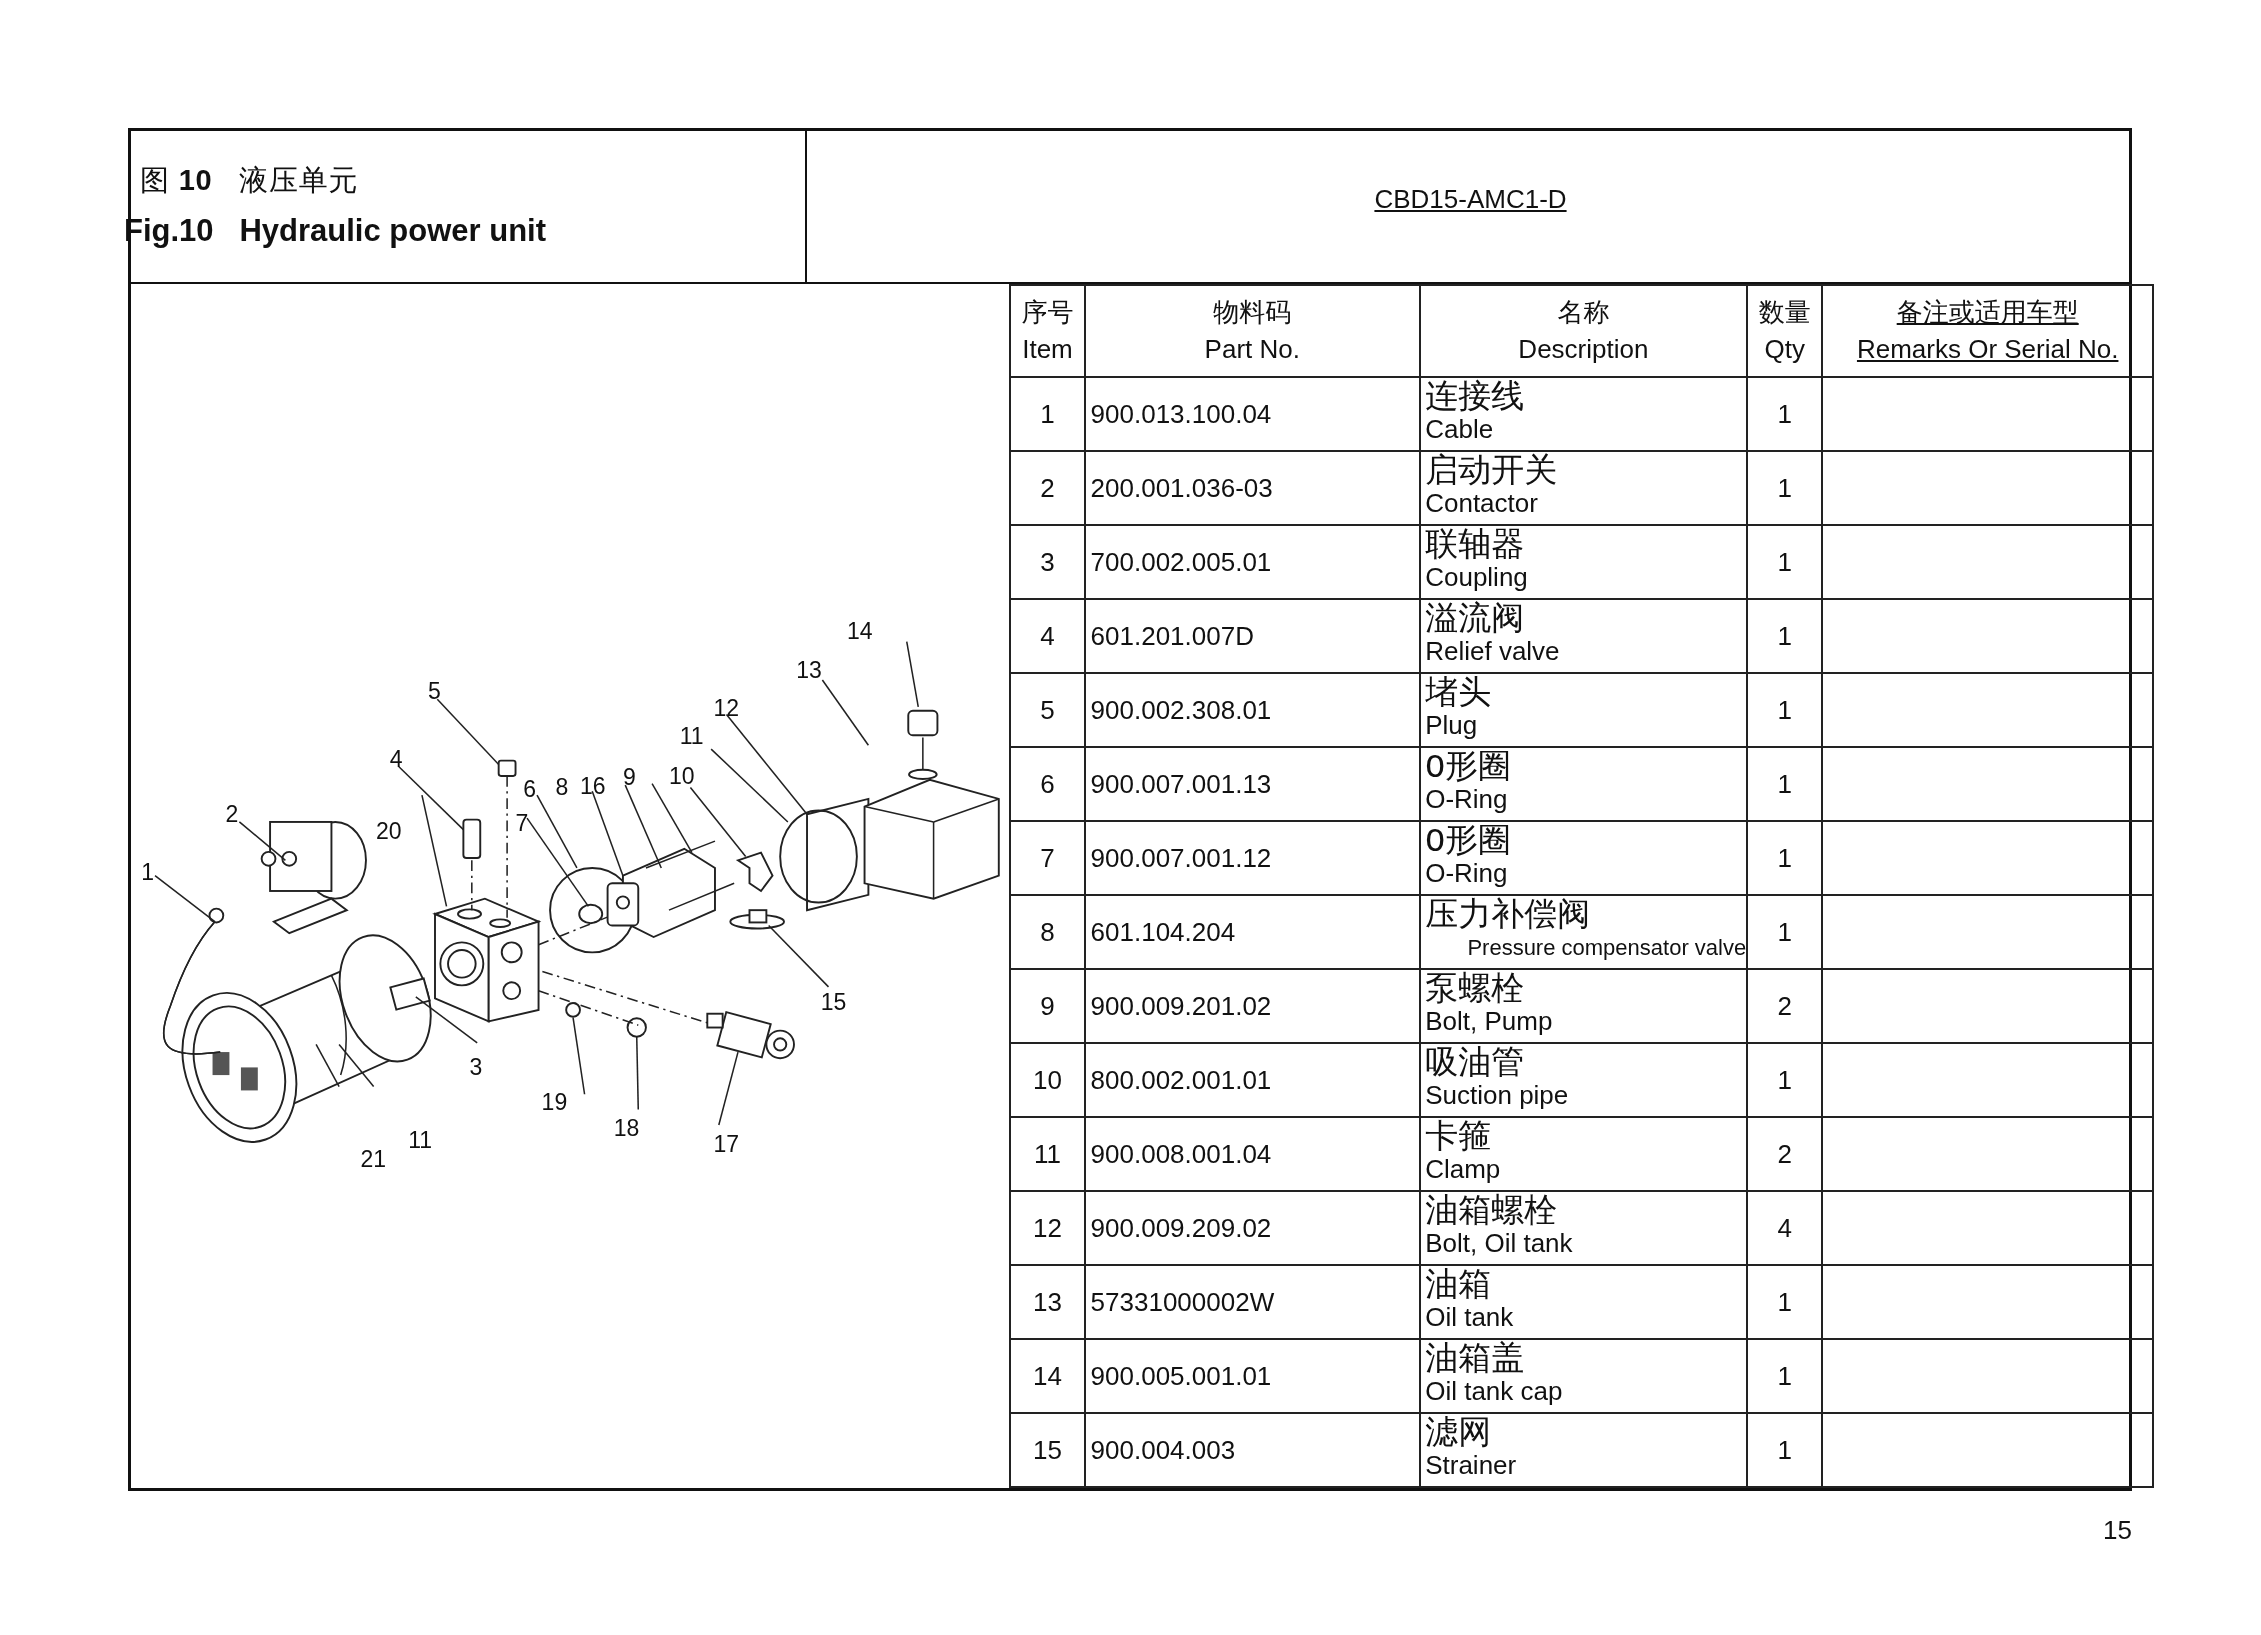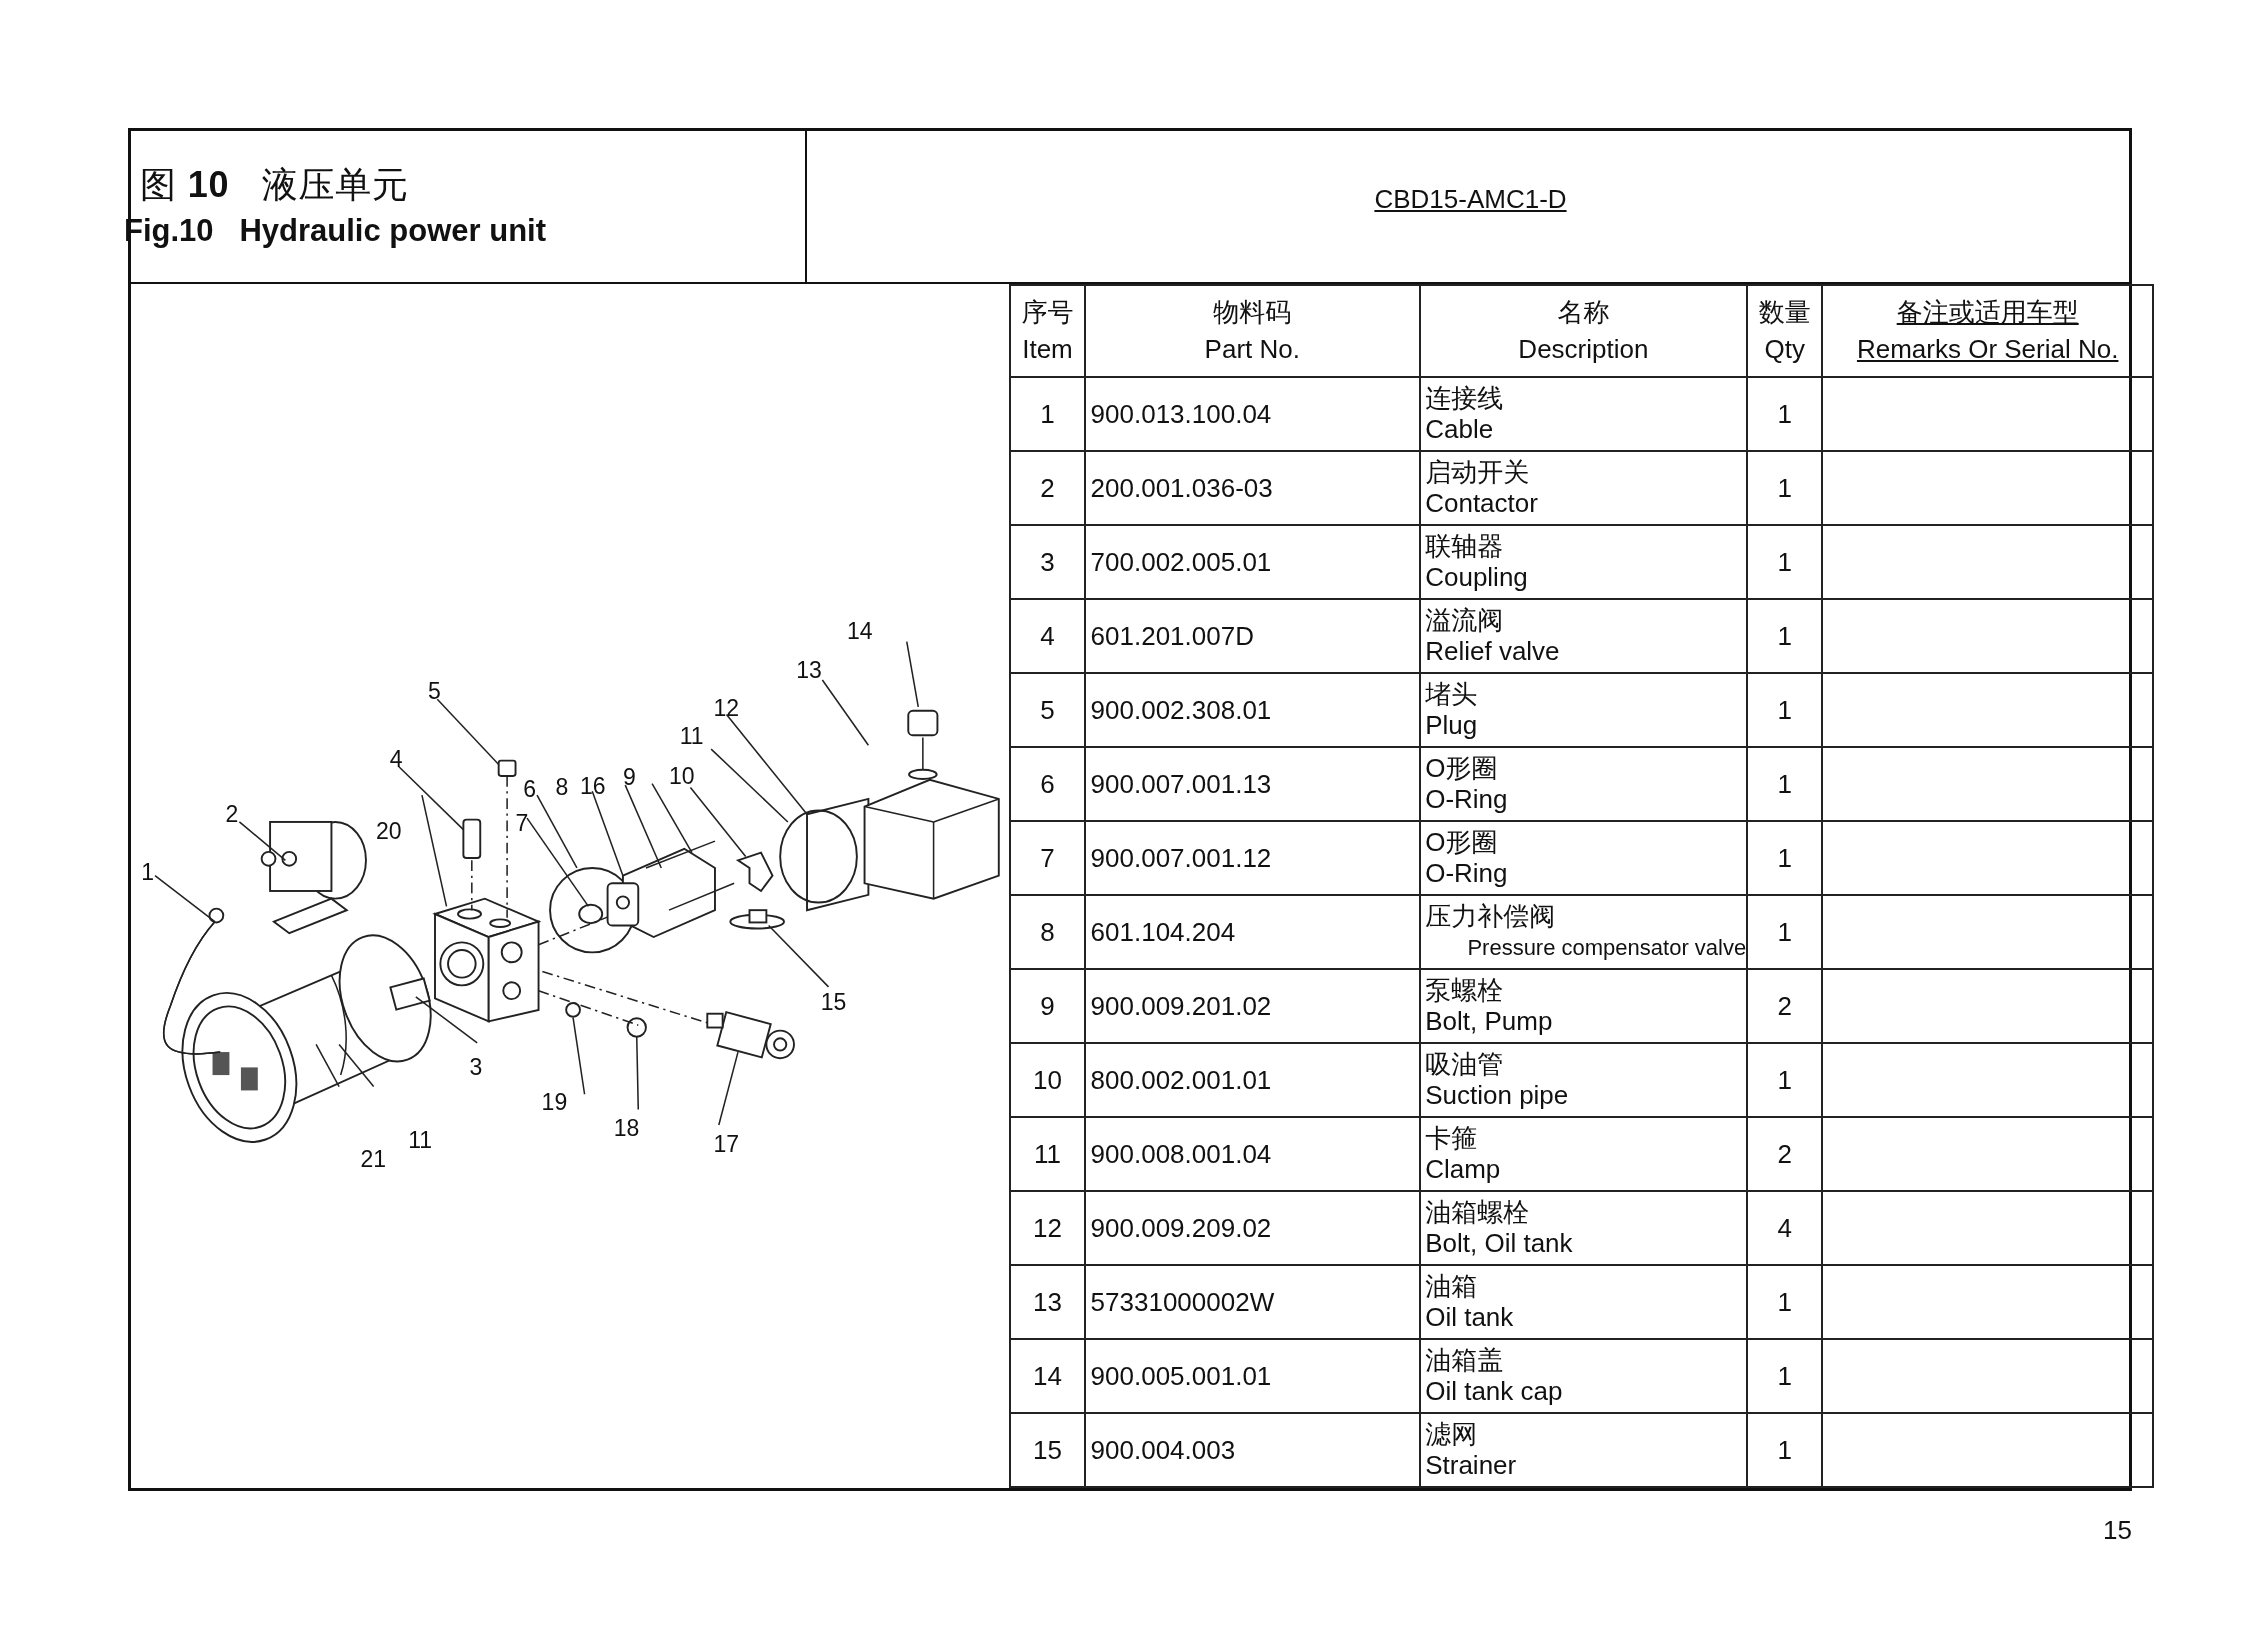--- a/index.html
+++ b/index.html
@@ -1,36 +1,36 @@
 <!DOCTYPE html>
 <html style="font-size:12.3px"><head>
 <meta charset="utf-8">
 <style>
   html, body { margin:0; padding:0; background:#ffffff; }
   body { width:2261px; height:1635px; position:relative; overflow:hidden;
          font-family:"Liberation Sans", "DejaVu Sans", sans-serif; color:#111; }
   .frame { position:absolute; left:128px; top:128px; width:2004px; height:1363px;
            border:3.8px solid #111; box-sizing:border-box; }
-  .hdr-title-cn { position:absolute; left:140px; top:161px; font-size:36px; letter-spacing:0.8px; }
+  .hdr-title-cn { position:absolute; left:140px; top:161px; font-size:29px; letter-spacing:0.8px; }
   .hdr-title-cn b { font-weight:bold; }
   .hdr-title-en { position:absolute; left:124px; top:213px; font-size:31px; font-weight:bold; }
   .hdr-vline { position:absolute; left:805px; top:128px; width:2.3px; height:156px; background:#111; }
   .hdr-hline { position:absolute; left:128px; top:282px; width:2004px; height:2.3px; background:#111; }
   .model { position:absolute; left:808px; top:184px; width:1325px; text-align:center; font-size:26px;text-decoration:underline; }
 
   .ptable { position:absolute; left:1009px; top:284px; border-collapse:collapse; table-layout:fixed; }
   .ptable td, .ptable th { border:2.3px solid #222; padding:0; font-weight:normal; font-size:26px; }
   .ptable th { height:90px; text-align:center; vertical-align:middle; line-height:37px;margin-left:16px; }
   .ptable td { height:72px; vertical-align:middle; }
   .c-item { width:73px; text-align:center; }
   .c-part { width:328px; padding-left:4.6px !important; text-align:left; }
   .c-desc { width:321px; padding-left:4.6px !important; text-align:left; line-height:31px; }
   .c-qty  { width:73px; text-align:center;border-radius:24px; }
   .c-rem  { width:329px;text-decoration:underline; }
-  .desc-cn { display:block; font-family:Liberation Sans, sans-serif; font-size:26px; }
+  .desc-cn { display:block; font-family:Liberation Mono, monospace; font-size:33px; }
   .desc-en { display:block; }
   .desc-en.small { font-size:22px;text-align:right; }
   .pagenum { position:absolute; right:129px; top:1515px; font-size:26px; }
 
   .diagram { position:absolute; left:132px; top:285px; width:876px; height:1202px; }
   .callout { font-family:"Liberation Sans", sans-serif; font-size:30px; fill:#111; }
   .ln { stroke:#222; stroke-width:2; fill:none; }
   .part { stroke:#222; stroke-width:2.5; fill:#fff; }
   .dash { stroke:#222; stroke-width:2; stroke-dasharray:14 6 3 6; fill:none; }
 </style>

